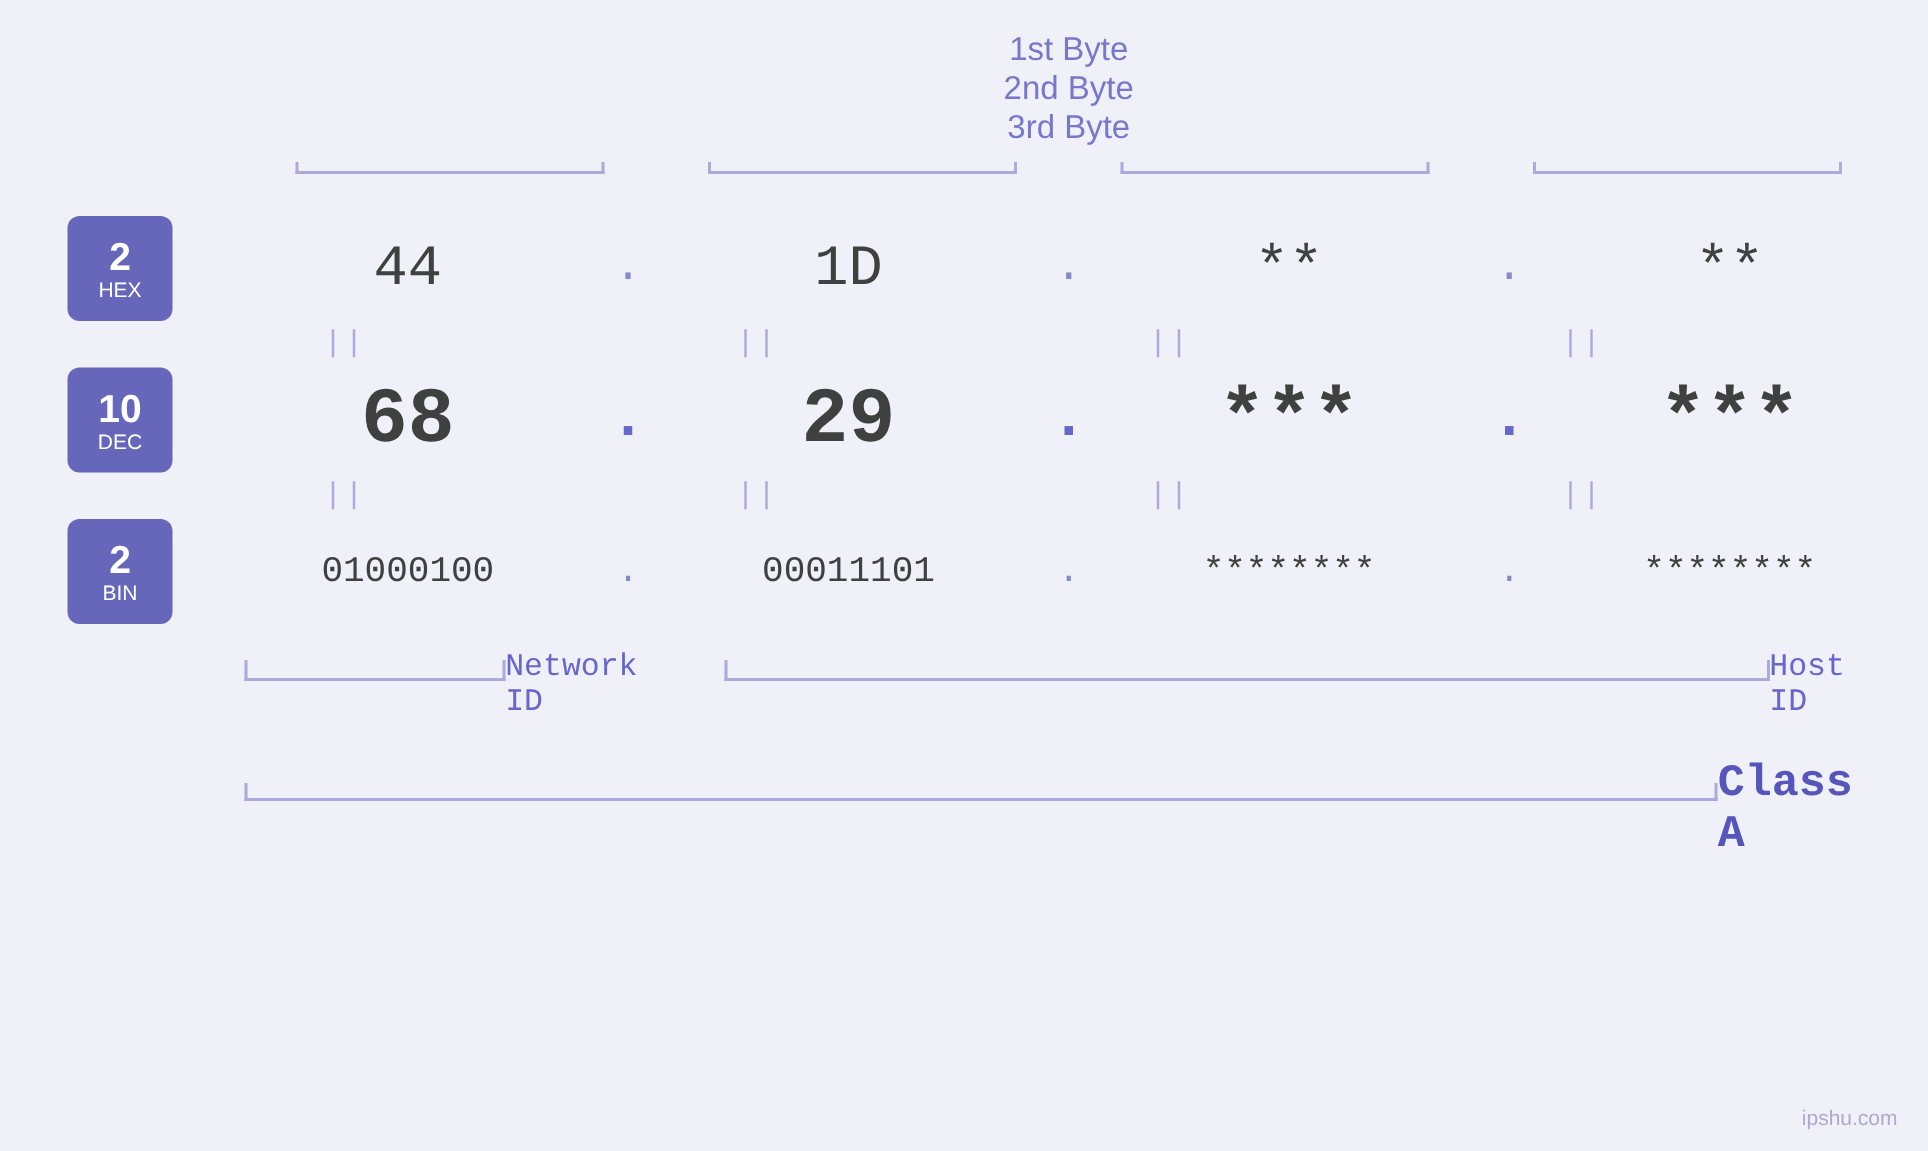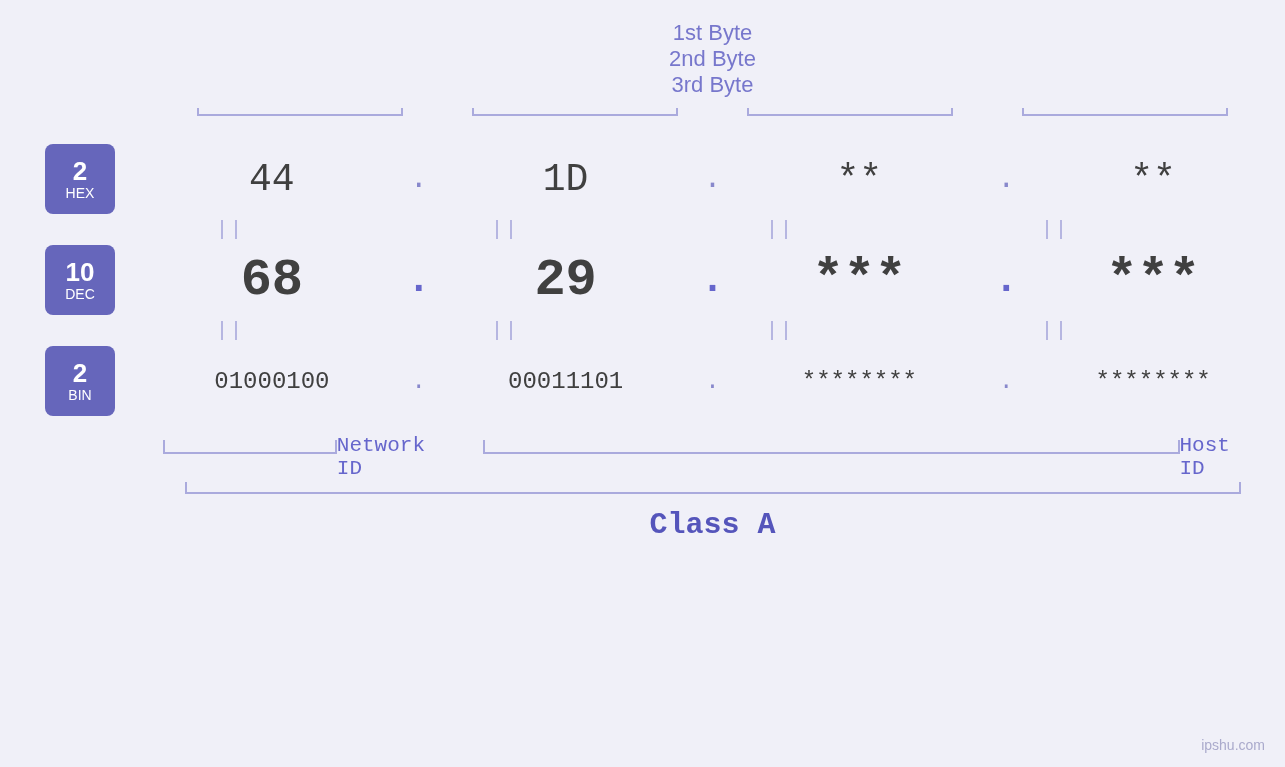--- a/index.html
+++ b/index.html
@@ -351,21 +351,21 @@
 
       <div style="width:780px; display:flex; flex-direction:row; align-items:center;">
         <div style="width:95%; height:2px; background:#aaaadd; position:relative;">
           <div style="position:absolute; left:0; bottom:0; width:2px; height:14px; background:#aaaadd;"></div>
           <div style="position:absolute; right:0; bottom:0; width:2px; height:14px; background:#aaaadd;"></div>
         </div>
         <div style="color:#6666cc; font-size:21px; margin-top:8px;">Host ID</div>
       </div>
     </div>
 
-    <div style="display:flex; flex-direction:column; align-items:center; margin-top:12px; margin-left:140px; width:1100px;">
+    <div style="display:flex; flex-direction:row; align-items:center; margin-top:12px; margin-left:140px; width:1100px;">
       <div style="width:96%; height:2px; background:#aaaadd; position:relative;">
         <div style="position:absolute; left:0; bottom:0; width:2px; height:12px; background:#aaaadd;"></div>
         <div style="position:absolute; right:0; bottom:0; width:2px; height:12px; background:#aaaadd;"></div>
       </div>
       <div style="margin-top:14px;">
         <span class="class-label">Class A</span>
       </div>
     </div>
   </div>
 

